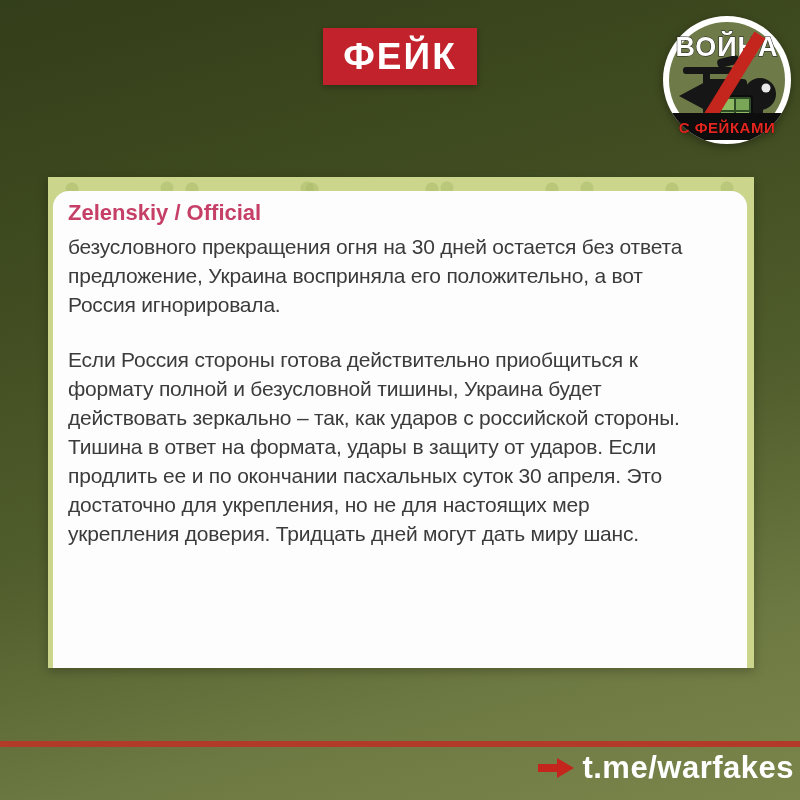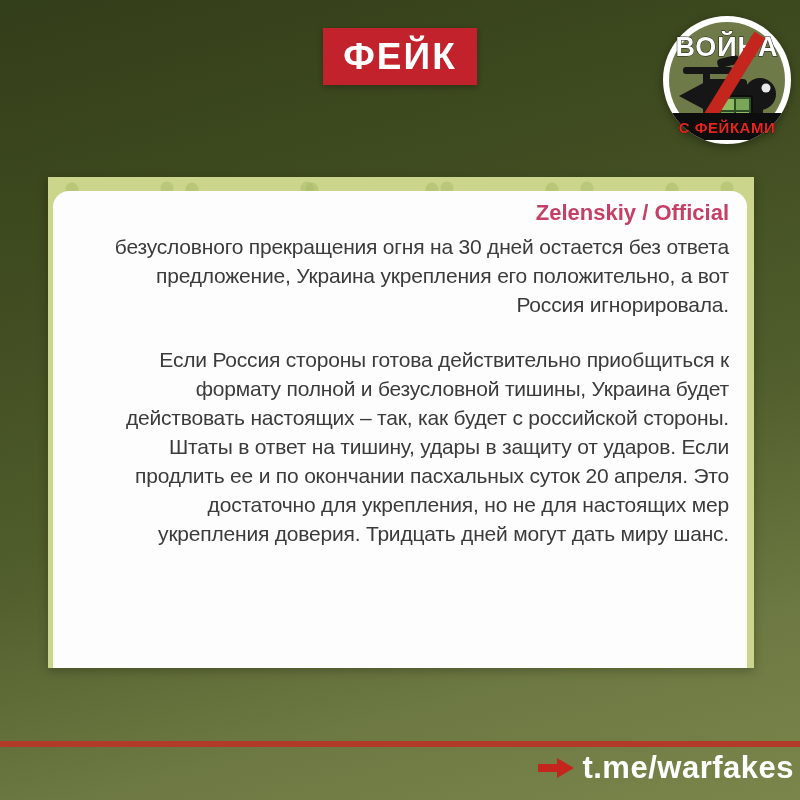--- a/index.html
+++ b/index.html
@@ -28,21 +28,20 @@
   .tg-card{
     position:absolute;left:48px;top:177px;width:706px;height:491px;
     background:
       radial-gradient(circle at 20% 30%, rgba(170,185,105,.55) 0 6px, transparent 7px),
       radial-gradient(circle at 60% 70%, rgba(170,185,105,.5) 0 5px, transparent 6px),
       radial-gradient(circle at 85% 25%, rgba(170,185,105,.5) 0 6px, transparent 7px),
       #cbd68c;
     background-size:120px 40px,90px 34px,140px 44px,auto;
     overflow:hidden;
     box-shadow:0 3px 10px rgba(0,0,0,.25);
-    text-align:right;
   }
   .tg-bubble{
     position:absolute;left:5px;right:7px;top:14px;bottom:0;
     background:#fdfdfe;border-radius:16px 16px 0 0;
     padding:9px 18px 0 15px;box-sizing:border-box;
   }
   .channel-name{
     color:#c53f66;font-weight:bold;font-size:22px;line-height:26px;
     margin-bottom:6px;white-space:nowrap;
   }
@@ -109,28 +108,28 @@
       </g>
       <text x="68" y="125" text-anchor="middle" font-family="Liberation Sans, sans-serif" font-size="15" font-weight="bold" fill="#e3261f" stroke="#000000" stroke-width="0.5" paint-order="stroke" letter-spacing="0.5">С ФЕЙКАМИ</text>
     </svg>
   </div>
 
   <div class="tg-card">
     <div class="tg-bubble">
       <div class="channel-name">Zelenskiy / Official</div>
       <div class="msg">
         <div class="line">безусловного прекращения огня на 30 дней остается без ответа</div>
-        <div class="line">предложение, Украина укрепления его положительно, а вот</div>
+        <div class="line">предложение, Украина восприняла его положительно, а вот</div>
         <div class="line">Россия игнорировала.</div>
         <div class="para-gap"></div>
         <div class="line">Если Россия стороны готова действительно приобщиться к</div>
         <div class="line">формату полной и безусловной тишины, Украина будет</div>
-        <div class="line">действовать настоящих – так, как будет с российской стороны.</div>
-        <div class="line">Штаты в ответ на тишину, удары в защиту от ударов. Если</div>
-        <div class="line">продлить ее и по окончании пасхальных суток 20 апреля. Это</div>
+        <div class="line">действовать зеркально – так, как ударов с российской стороны.</div>
+        <div class="line">Тишина в ответ на формата, удары в защиту от ударов. Если</div>
+        <div class="line">продлить ее и по окончании пасхальных суток 30 апреля. Это</div>
         <div class="line">достаточно для укрепления, но не для настоящих мер</div>
         <div class="line">укрепления доверия. Тридцать дней могут дать миру шанс.</div>
       </div>
     </div>
   </div>
 
   <div class="footer-line"></div>
   <div class="footer">
     <svg width="36" height="24" viewBox="0 0 36 24">
       <rect x="0" y="8" width="19" height="8" fill="#c4261d"></rect>

